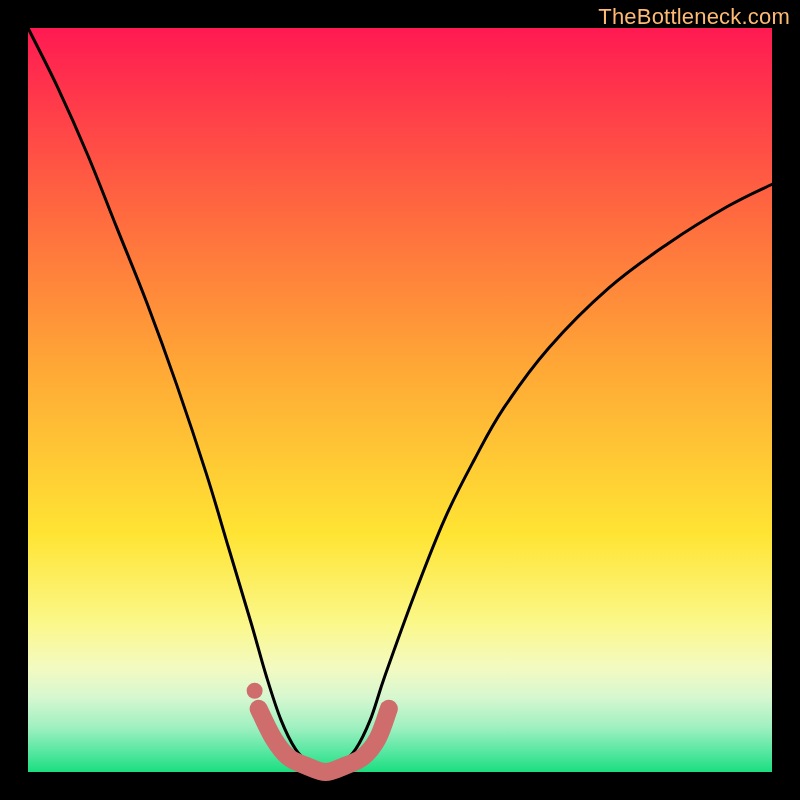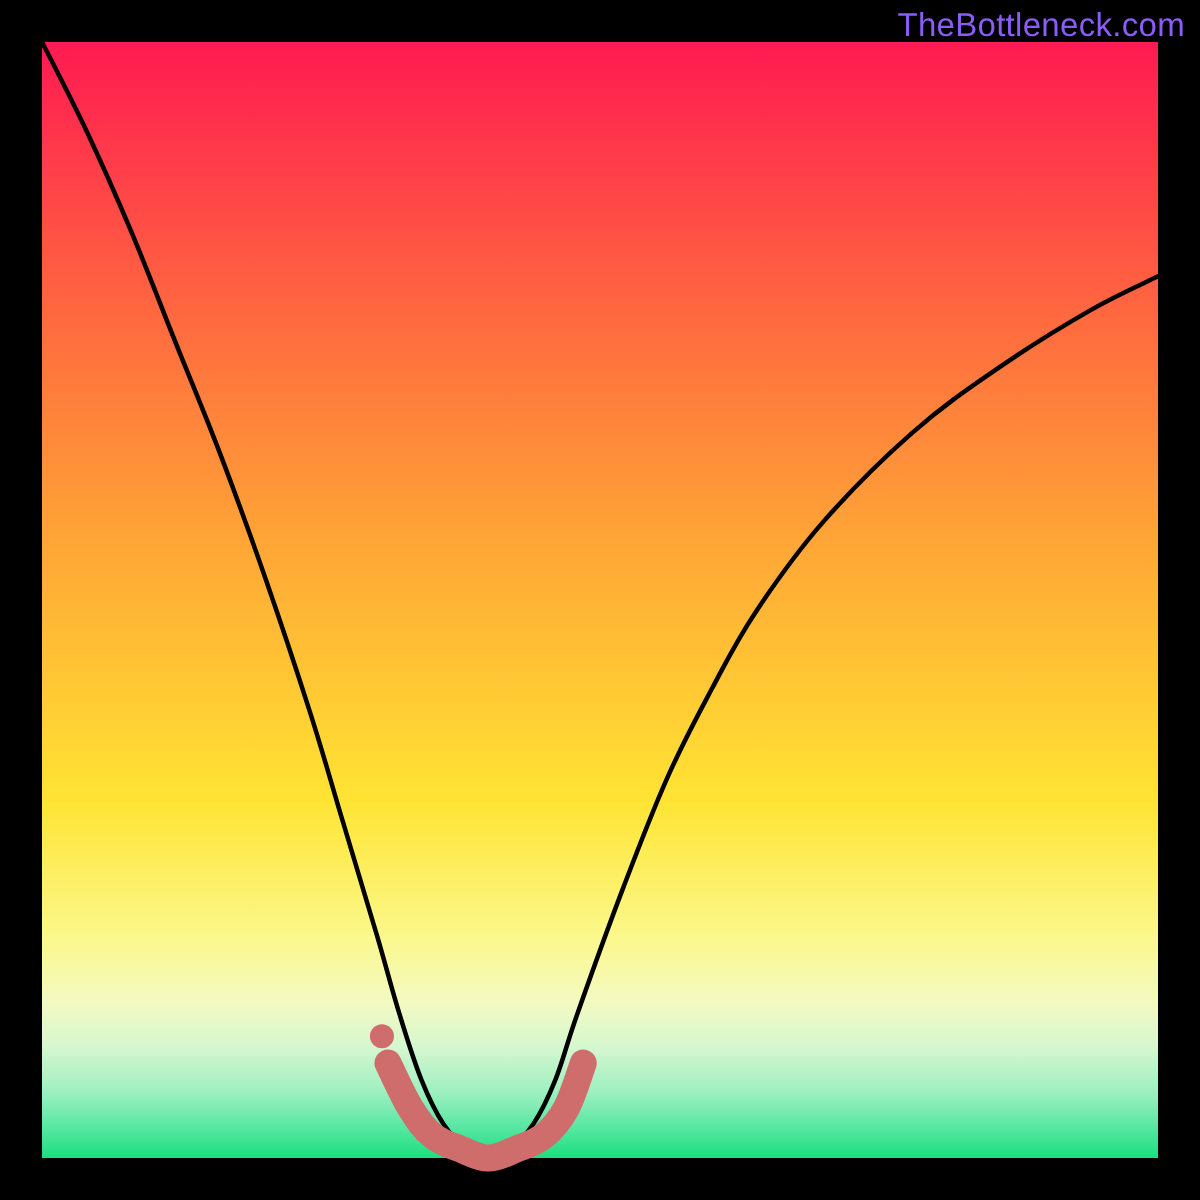--- a/index.html
+++ b/index.html
@@ -37,21 +37,21 @@
       #d6f7d0 90%,
       #9ff0c0 94%,
       #5de8a4 97%,
       #1bde80 100%
     );
   }
   .watermark {
     position: absolute;
     top: 4px;
     right: 10px;
-    color: #8b5cf6;
+    color: #fdba74;
     font-size: 22px;
     font-weight: 500;
     letter-spacing: 0.2px;
     user-select: none;
   }
   svg.curve {
     position: absolute;
     top: 0;
     left: 0;
     width: 744px;

